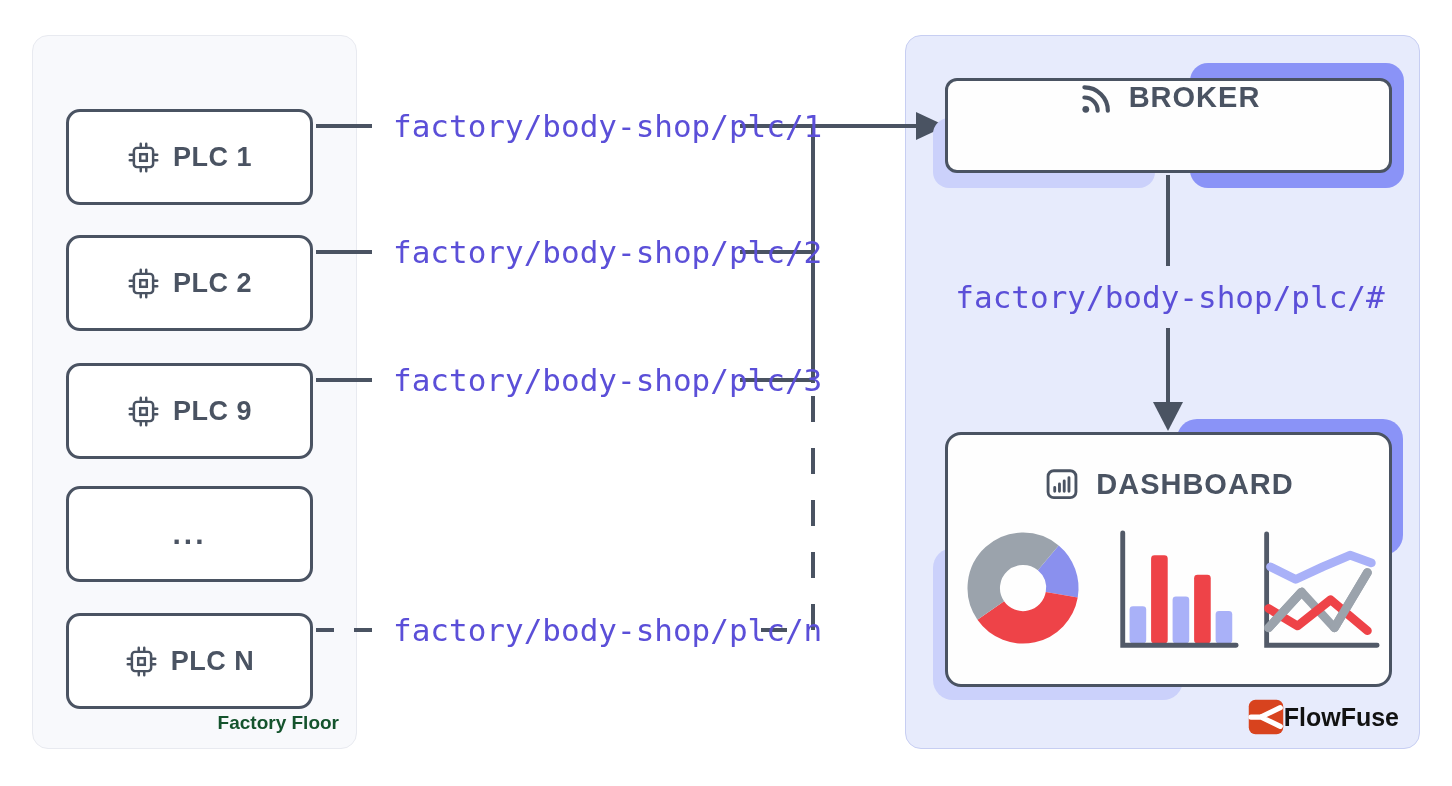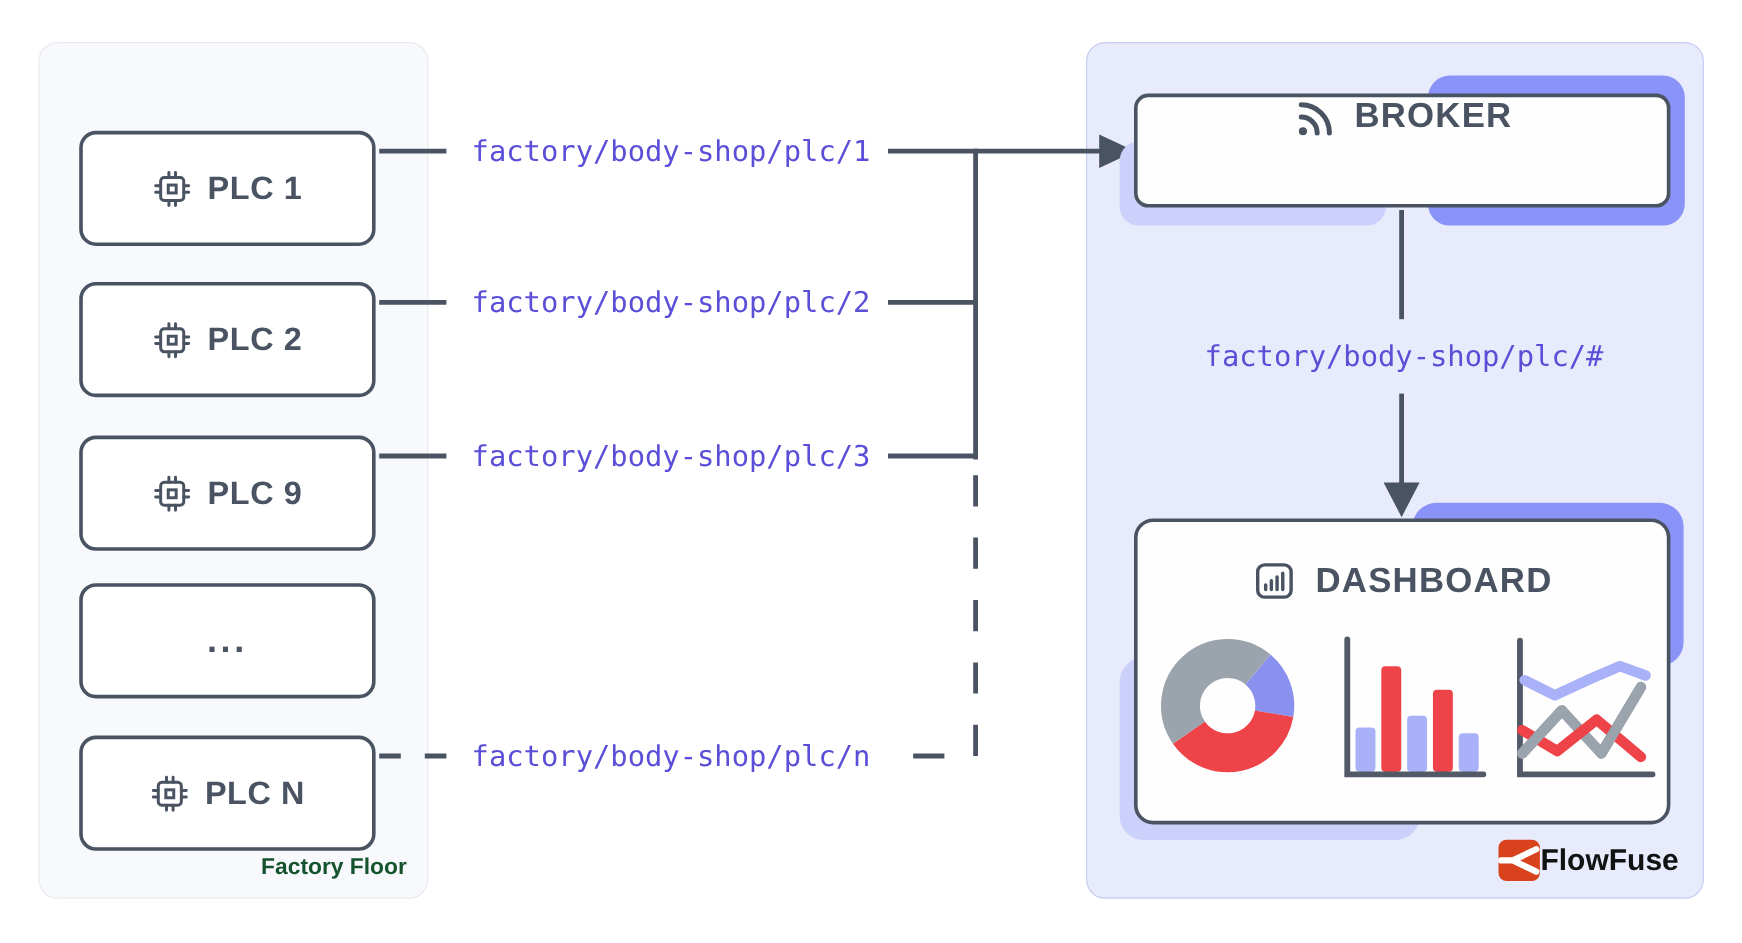--- a/index.html
+++ b/index.html
@@ -20,21 +20,21 @@
 
   
   .node-box{position:absolute;left:66px;width:247px;height:96px;background:#ffffff;
     border:3.5px solid #4a5362;border-radius:14px;box-sizing:border-box;z-index:3;
     display:flex;align-items:center;justify-content:center;gap:13px;
     color:#4a5362;font-weight:bold;font-size:27px;letter-spacing:0.5px;margin-top:31px;}
   .node-box .dots{font-size:30px;letter-spacing:3px;}
 
   
   .topic{position:absolute;z-index:2;font-family:"DejaVu Sans Mono",monospace;
-    font-size:24px;line-height:30px;color:#5b4fd8;white-space:nowrap;}
+    font-size:31px;line-height:30px;color:#5b4fd8;white-space:nowrap;}
   .topic-center{transform:translateX(-50%);}
 
   
   .accent{position:absolute;z-index:2;}
   .accent-strong{background:#8a93f7;}
   .accent-light{background:#cbd1fb;}
   .card{position:absolute;background:#fefefe;border:3.5px solid #4a5362;box-sizing:border-box;z-index:3;}
   #broker-box{left:945px;top:78px;width:447px;height:95px;border-radius:12px;
     display:flex;justify-content:center;gap:15px;}
   .card-title{color:#4a5362;font-weight:bold;font-size:29px;letter-spacing:1px;}

